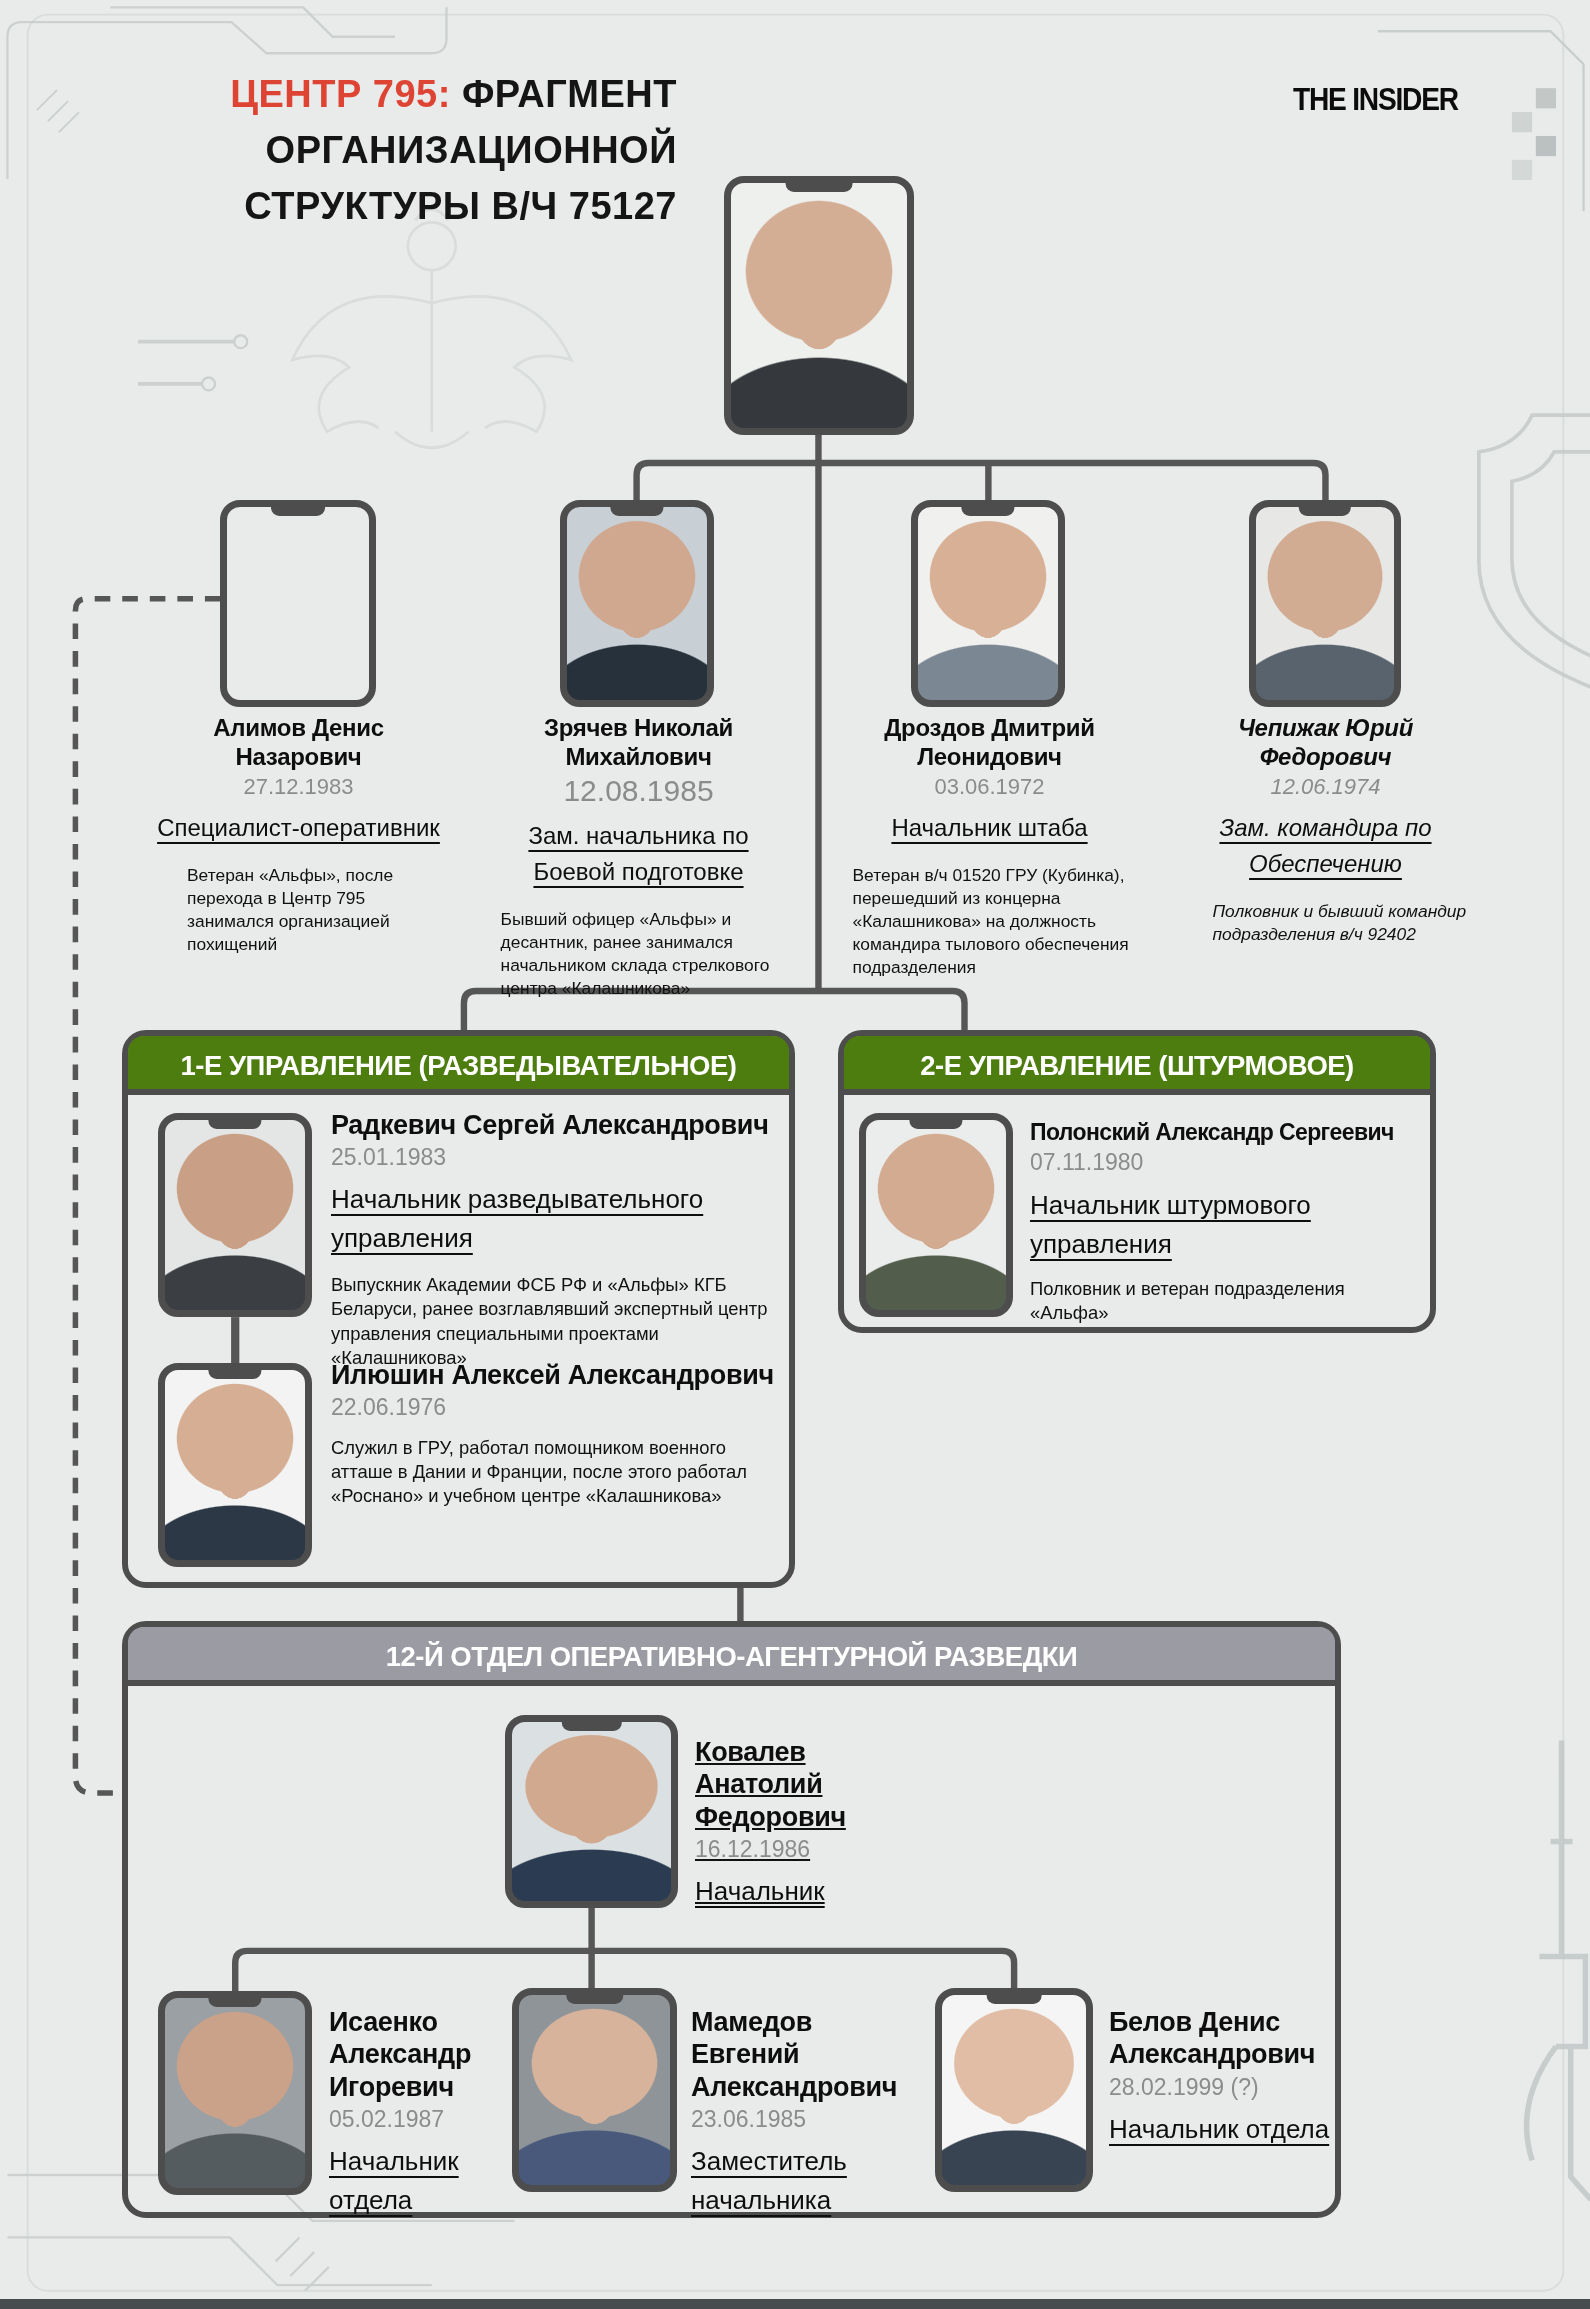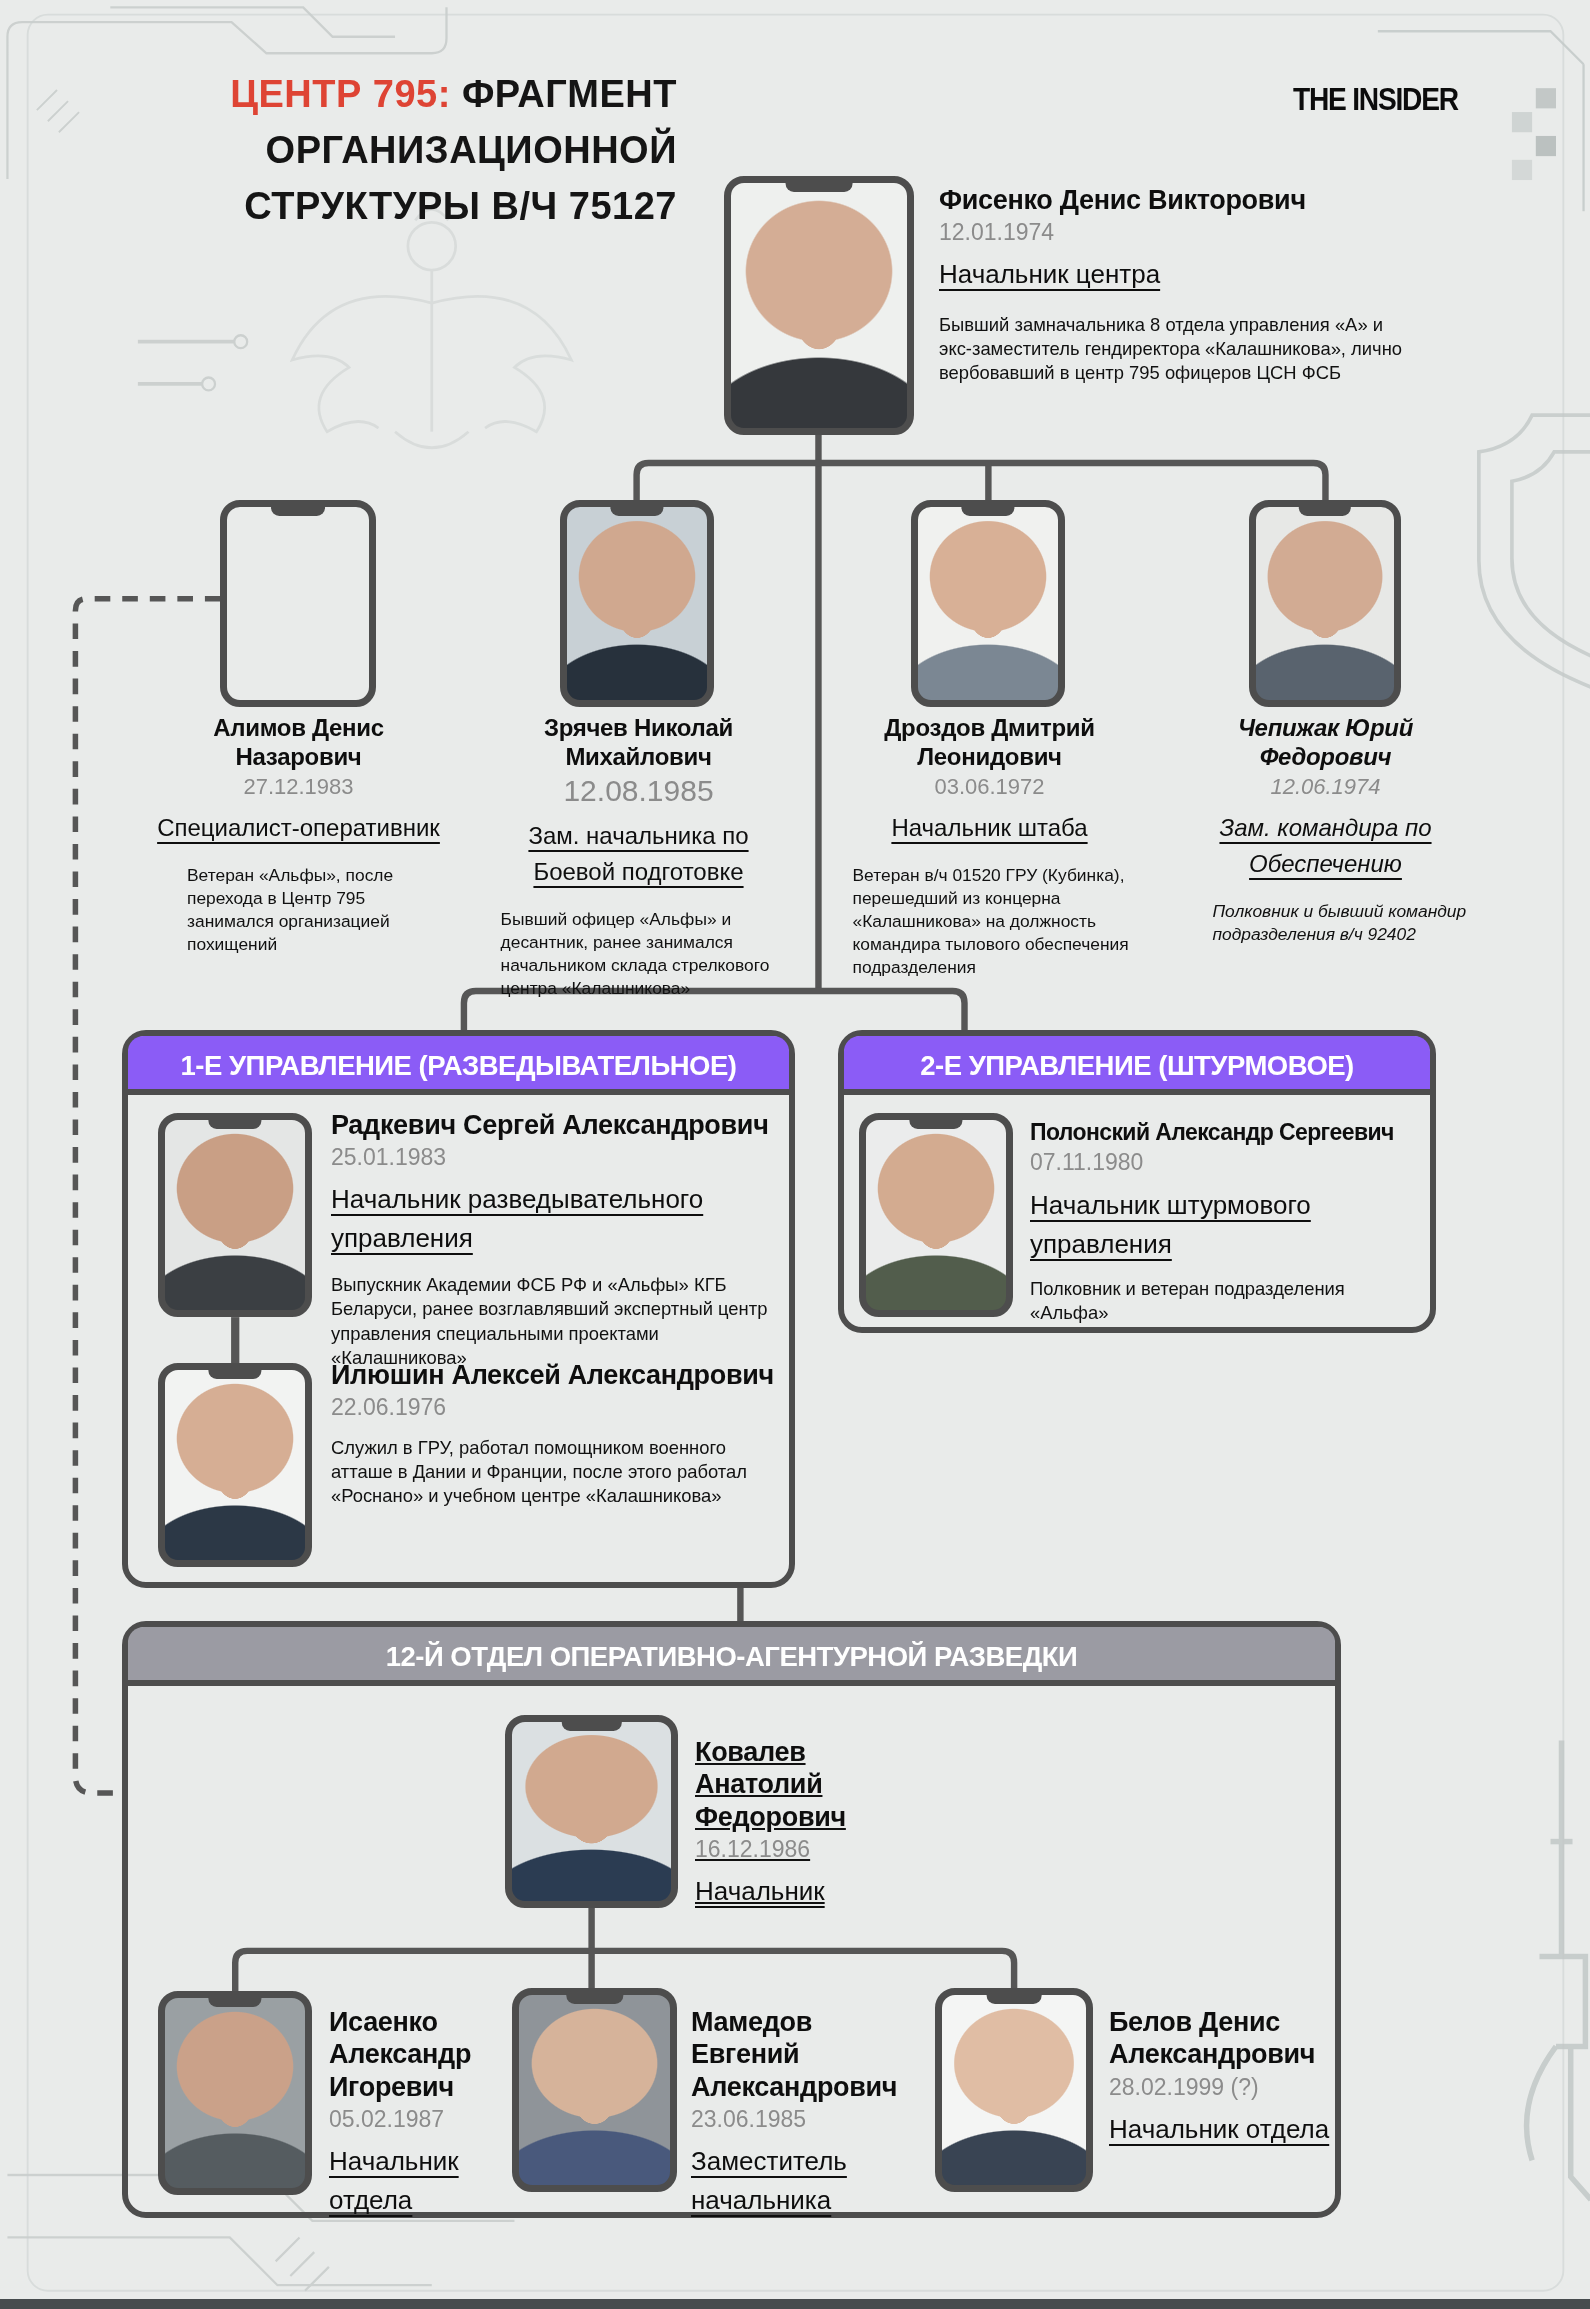--- a/index.html
+++ b/index.html
@@ -31,21 +31,21 @@
   .desc{font-size:18.4px;line-height:1.32;margin-top:18.4px;color:#111;}
   .center{text-align:center;}
   .center .desc{text-align:left;}
   .big .name{font-size:27px;}
   .big .role{font-size:26px;}
   
   .dept{position:absolute;box-sizing:border-box;border:6.4px solid #4d4d4d;border-radius:24px;}
   .dept-header{box-sizing:border-box;height:59px;line-height:59px;text-align:center;color:#fff;
         font-weight:700;font-size:27.5px;border-bottom:6.4px solid #4d4d4d;border-radius:15.6px 15.6px 0 0;
         white-space:nowrap;}
-  .salmon{background:#8b5cf6;}
+  .salmon{background:#4d7c0f;}
   .grayhd{background:#9b9ba3;}
   .cond{letter-spacing:-0.5px;}
   .footerbar{position:absolute;left:0;top:2299px;width:1591px;height:10px;background:#474c4e;}
 </style>
 </head>
 <body>
 <div class="stage">
 
 <svg class="layer" viewBox="0 0 1732 2515" width="1591" height="2310">
 
@@ -130,26 +130,20 @@
   <div class="dept-header salmon cond">1-Е УПРАВЛЕНИЕ (РАЗВЕДЫВАТЕЛЬНОЕ)</div>
 </div>
 <div class="dept" style="left:838px;top:1030px;width:598px;height:303px;">
   <div class="dept-header salmon cond">2-Е УПРАВЛЕНИЕ (ШТУРМОВОЕ)</div>
 </div>
 <div class="dept" style="left:122px;top:1621px;width:1219px;height:597px;">
   <div class="dept-header grayhd cond">12-Й ОТДЕЛ ОПЕРАТИВНО-АГЕНТУРНОЙ РАЗВЕДКИ</div>
 </div>
 
 <div class="photo" style="left:724px;top:176px;width:190px;height:259px;--pbg:#eef0ee;--cloth:#35383c;--skin:#d4ad95;"></div>
-<div class="card big" style="left:939px;top:184px;width:478px;">
-  <div class="name">Фисенко Денис Викторович</div>
-  <div class="dob">12.01.1974</div>
-  <div class="role">Начальник центра</div>
-  <div class="desc" style="width:464px;">Бывший замначальника 8 отдела управления «А» и экс-заместитель гендиректора «Калашникова», лично вербовавший в центр 795 офицеров ЦСН ФСБ</div>
-</div>
 
 <div class="photo" style="left:220px;top:500px;width:156px;height:207px;--pbg:#dde2e3;--cloth:#66788a;--skin:#cda astronomical;"></div>
 <div class="card center" style="left:156px;top:714px;width:285px;">
   <div class="name" style="font-size:24px;">Алимов Денис Назарович</div>
   <div class="dob" style="font-size:22px;">27.12.1983</div>
   <div class="role" style="font-size:24px;">Специалист-оперативник</div>
   <div class="desc" style="font-size:17.4px;width:255px;margin-left:31px;">Ветеран «Альфы», после перехода в Центр 795 занимался организацией похищений</div>
 </div>
 
 <div class="photo" style="left:560px;top:500px;width:154px;height:207px;--pbg:#c8d0d5;--cloth:#27313c;--skin:#d0a88f;"></div>

